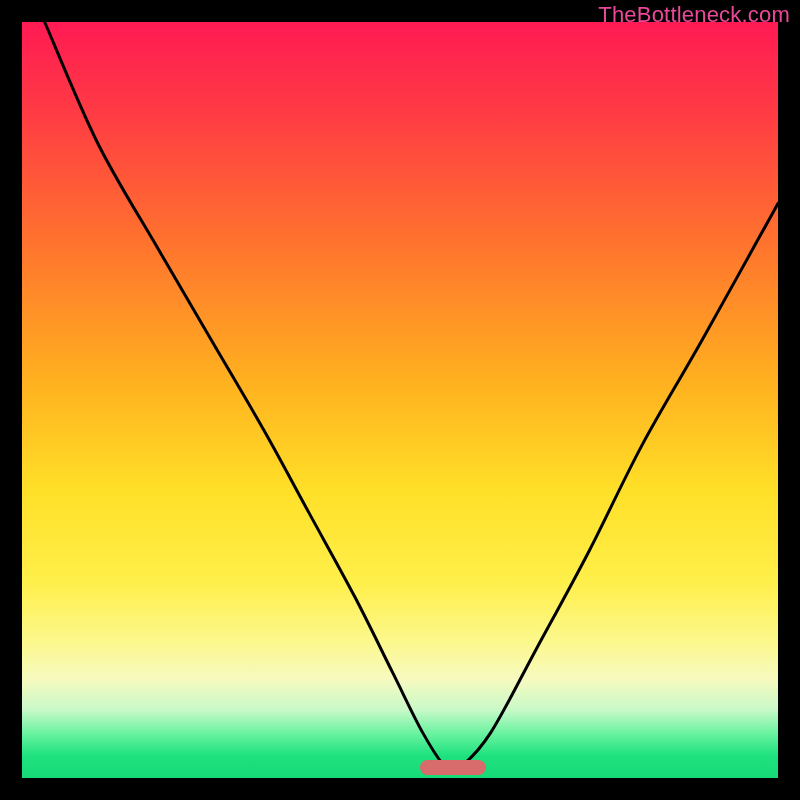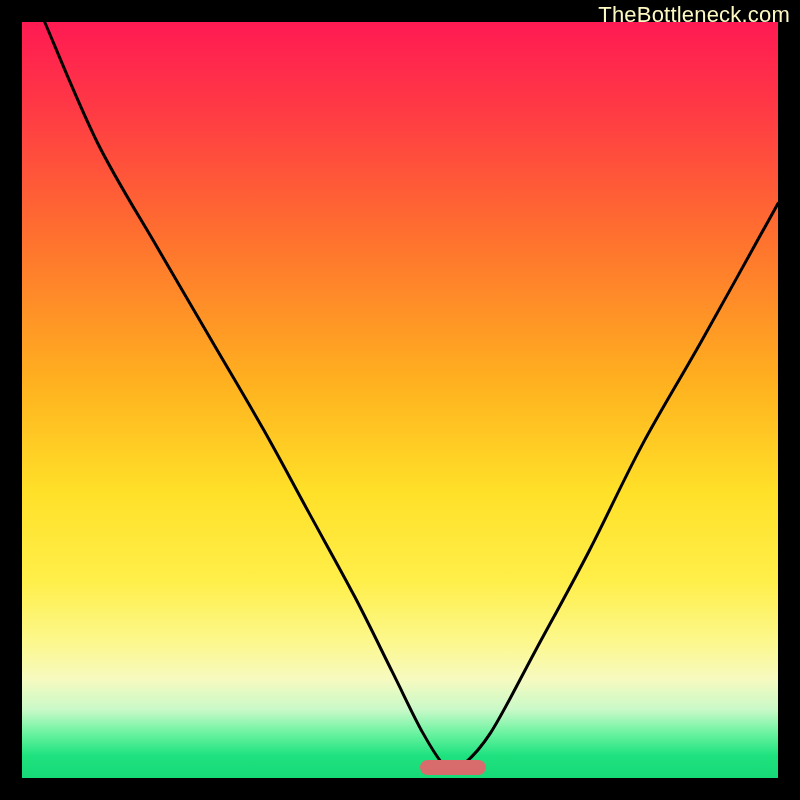--- a/index.html
+++ b/index.html
@@ -48,21 +48,21 @@
     width: 66px;
     height: 15px;
     border-radius: 8px;
     background: #d86b6b;
     bottom: 3px;
   }
   .watermark {
     position: absolute;
     top: 2px;
     right: 10px;
-    color: #fef9c3;
+    color: #ec4899;
     font-size: 22px;
     letter-spacing: 0.2px;
     user-select: none;
   }
 </style>
 </head>
 <body>
 
 <div class="watermark">TheBottleneck.com</div>
 

